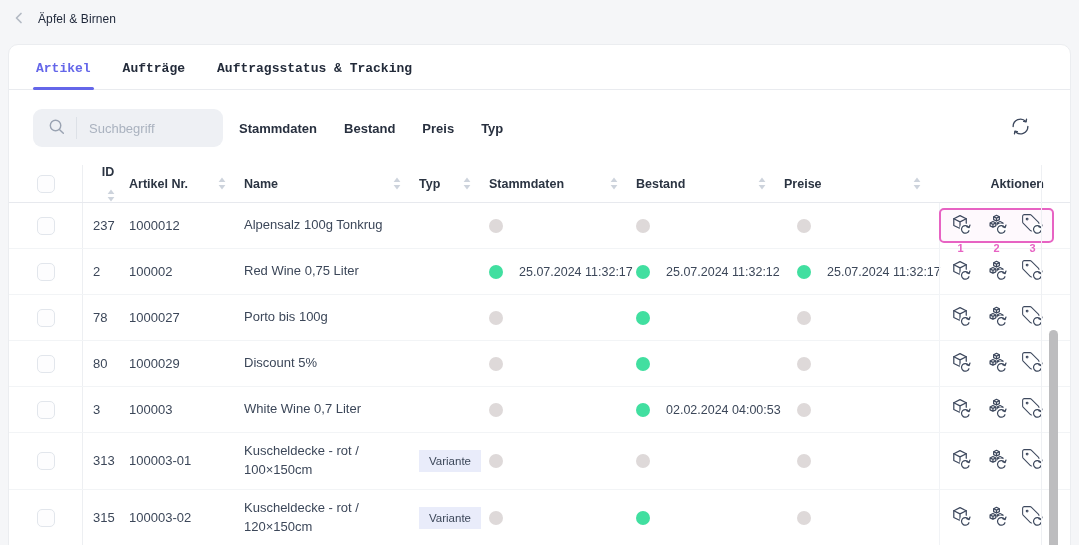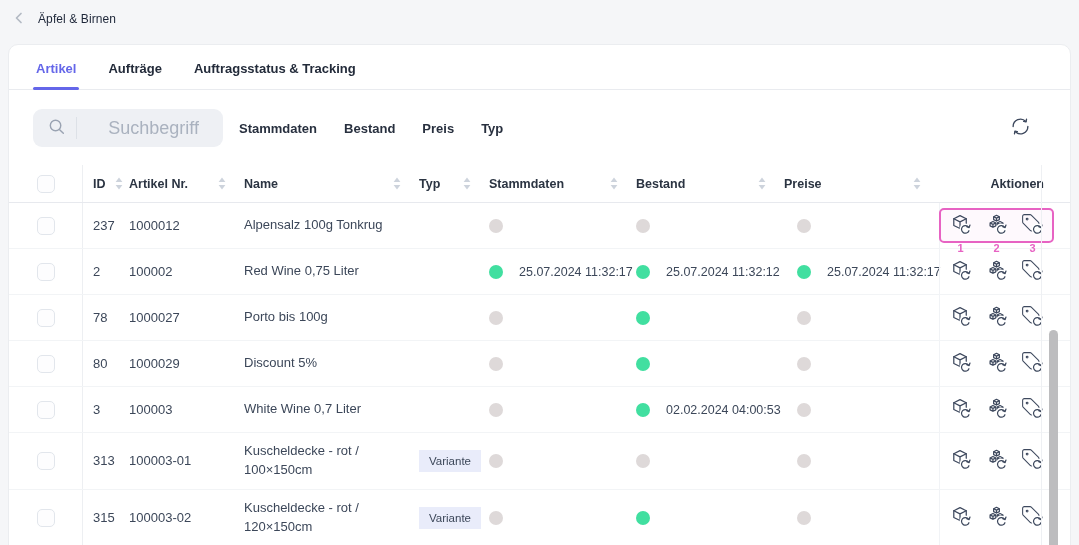--- a/index.html
+++ b/index.html
@@ -15,43 +15,43 @@
   .topbar { height: 38px; display: flex; align-items: center; padding-left: 8px; }
   .back-btn { width: 22px; height: 22px; display: flex; align-items: center; justify-content: center; cursor: pointer; background: none; border: 0; }
   .page-title { font-size: 12px; font-weight: 400; color: #1d2638; margin-left: 8px; letter-spacing: .1px; }
   
   .card {
     position: absolute; left: 8px; right: 8px; top: 44px; height: 560px;
     background: #ffffff; border: 1px solid #ebedf0; border-radius: 10px;
     overflow: hidden;
   }
   
-  .tabs { display: flex; gap: 30px; padding: 0 26px; border-bottom: 1px solid #e9ebef; height: 45px; align-items: stretch; }
+  .tabs { display: flex; gap: 30px; padding: 0 26px; border-bottom: 1px solid #e9ebef; height: 45px; align-items: stretch; font-family: Liberation Mono, monospace; }
   .tab { position: relative; display: flex; align-items: center; font-size: 13px; font-weight: 700; color: #232b3a; cursor: pointer; padding: 2px 1px 0; }
   .tab.active { color: #6466e9; }
   .tab.active::after { content: ""; position: absolute; left: -2px; right: -2px; bottom: -1px; height: 3px; background: #6466e9; border-radius: 3px; }
   
   .toolbar { display: flex; align-items: center; padding: 19px 26px 18px 24px; }
   .search { width: 190px; height: 38px; background: #eef0f4; border-radius: 9px; display: flex; align-items: center; padding: 0 10px 0 14px; cursor: text; }
   .search-divider { width: 1px; height: 22px; background: #dde1e7; margin: 0 12px 0 10px; }
-  .search input { border: 0; outline: none; background: transparent; font-family: "Liberation Sans", sans-serif; font-size: 18px; color: #a16207; width: 110px; text-align: right; }
+  .search input { border: 0; outline: none; background: transparent; font-family: "Liberation Sans", sans-serif; font-size: 13px; color: #a16207; width: 110px; }
   .search input::placeholder { color: #aab2bf; }
   .filters { display: flex; gap: 27px; margin-left: 16px; }
   .filter { font-size: 13px; font-weight: 600; color: #28303f; cursor: pointer; }
   .refresh-btn { margin-left: auto; margin-right: 12px; background: none; border: 0; cursor: pointer; width: 24px; height: 24px; display: flex; align-items: center; justify-content: center; }
   
   .grid-row {
     display: grid;
     grid-template-columns: 74px 46px 115px 175px 70px 147px 148px 155px minmax(0,1fr);
     align-items: center;
   }
   .thead { height: 38px; border-bottom: 1px solid #e7e9ee; }
   .th { display: flex; align-items: center; justify-content: space-between; font-size: 12.5px; font-weight: 600; color: #2b3442; padding-right: 18px; height: 100%; }
   .th .lbl { white-space: nowrap; }
-  .th-id { padding-left: 10px; padding-right: 6px; }
+  .th-id { padding-left: 10px; padding-right: 6px; flex-direction: column; }
   .th-aktionen { justify-content: flex-end; padding-right: 26px; }
   .sort { display: inline-flex; cursor: pointer; margin-left: 6px; }
   .cell-sel { height: 100%; display: flex; align-items: center; padding-left: 28px; border-right: 1px solid #edeff2; align-self: stretch; }
   .checkbox { width: 18px; height: 18px; border: 1.5px solid #e2e6ec; border-radius: 5px; background: #fdfdfe; cursor: pointer; }
   .trow { min-height: 46px; border-bottom: 1px solid #f2f4f6; font-size: 13px; color: #3c4759; }
   .cell { padding-right: 8px; }
   .cell-id { padding-left: 10px; }
   .cell-name { line-height: 1.45; padding: 9px 10px 9px 0; }
   .badge { display: inline-block; background: #e9ecfa; color: #3c4759; font-size: 11.5px; border-radius: 0; padding: 5px 10px; white-space: nowrap; }
   .status { display: flex; align-items: center; gap: 16px; }

